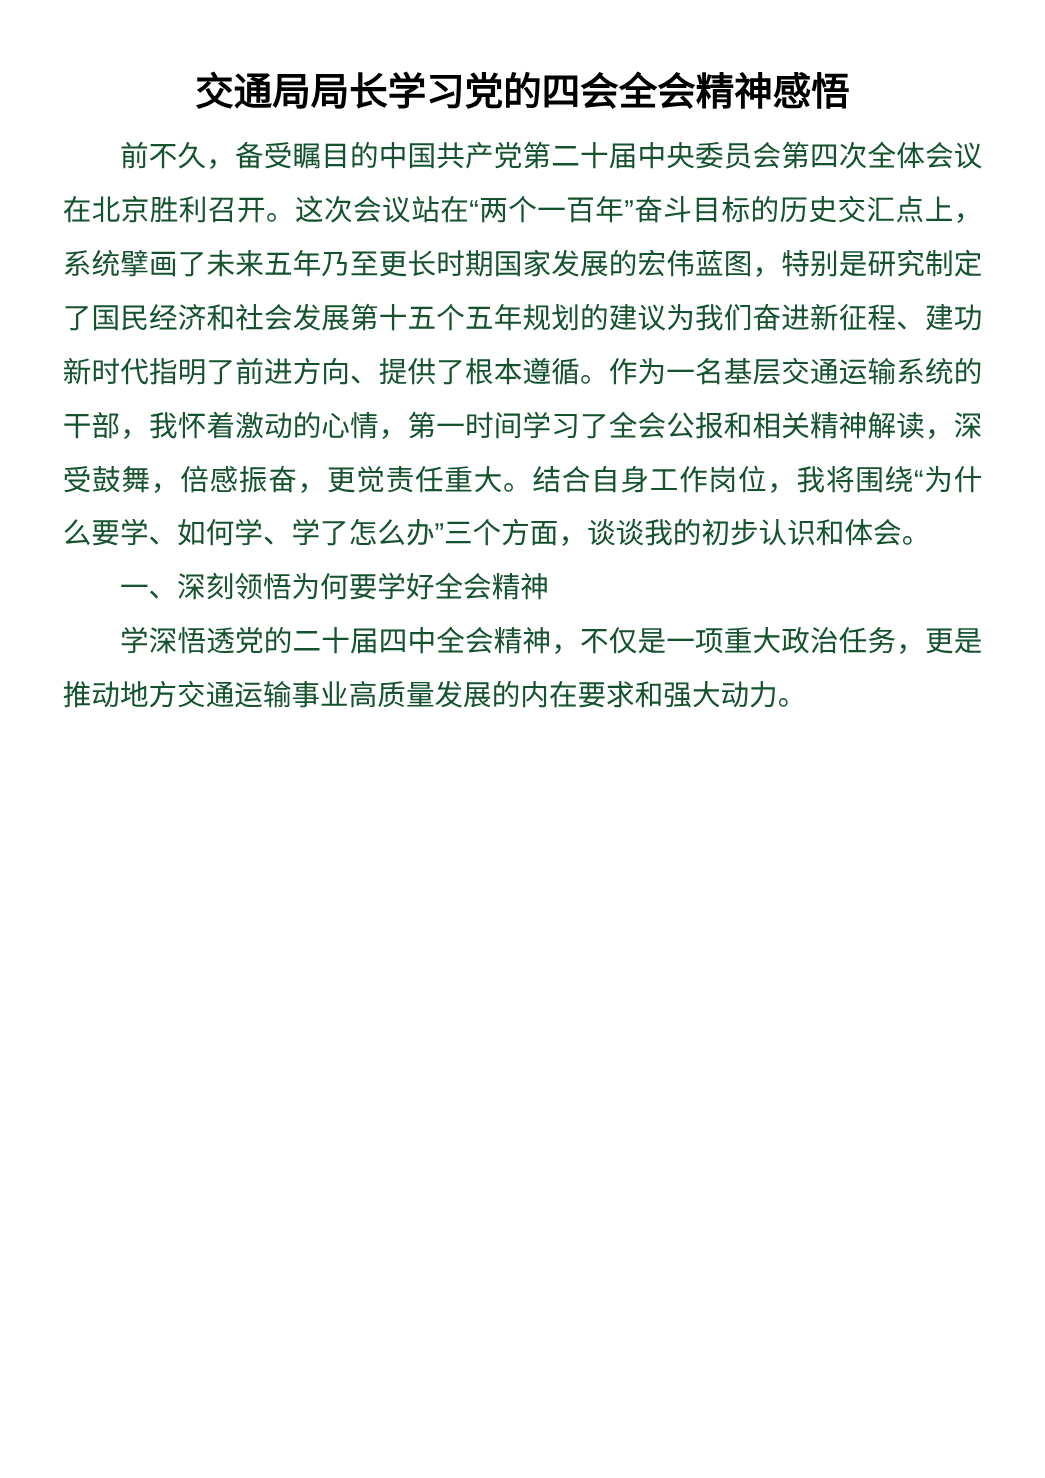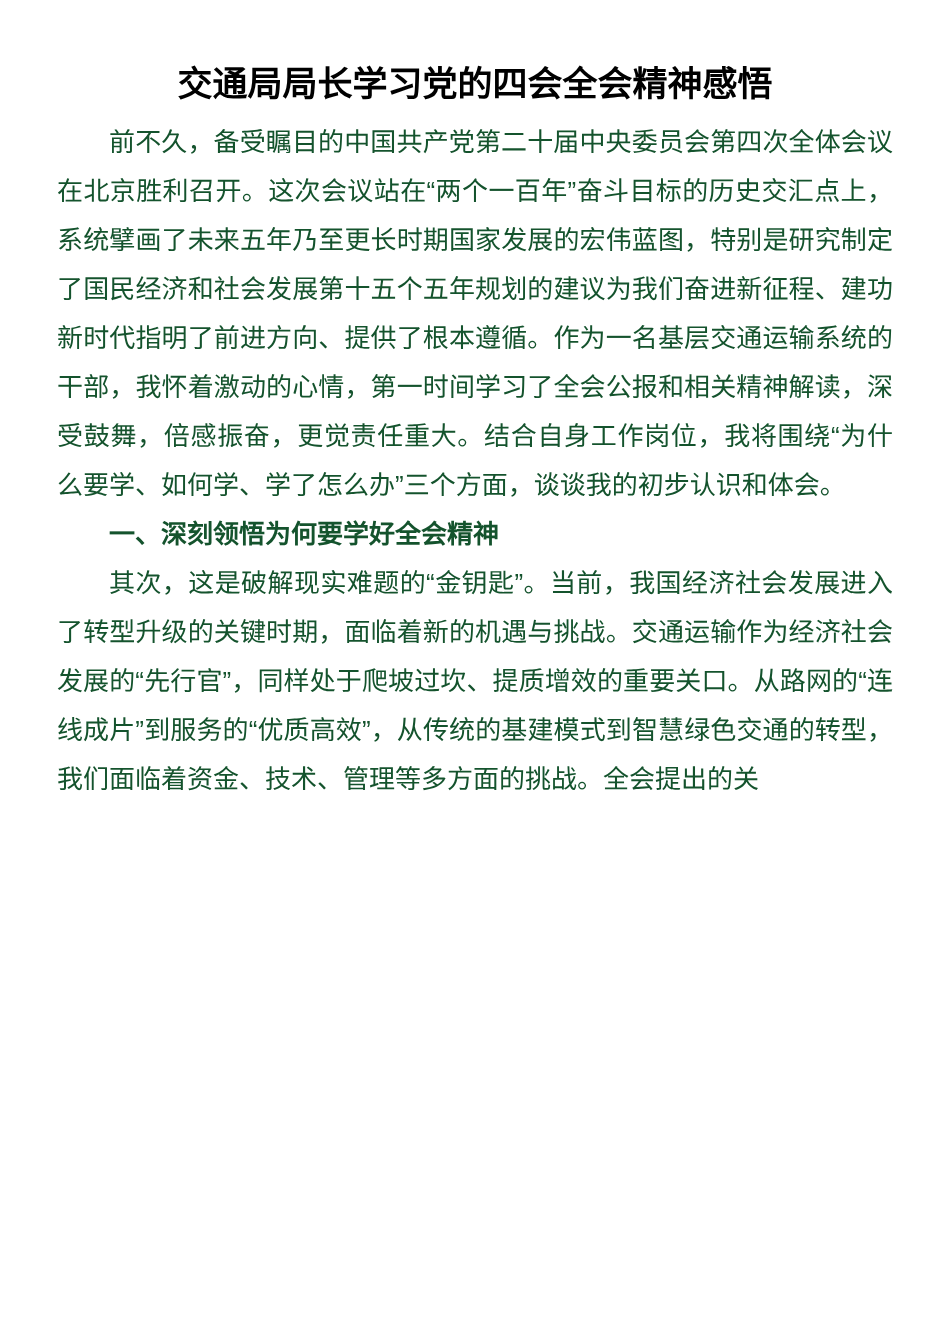--- a/index.html
+++ b/index.html
@@ -30,29 +30,29 @@
   .para {
     font-size: 26px;
     line-height: 49px;
     text-align: justify;
     text-indent: 2em;
     color: #14532d;
     word-break: break-all;
     overflow-wrap: break-word;
   }
   .para.heading {
-    font-weight: 700;
+    font-weight: 400;
   }
 </style>
 </head>
 <body>
 
 <div class="page">
   <h1 class="doc-title">交通局局长学习党的四会全会精神感悟</h1>
 
   <p class="para">前不久，备受瞩目的中国共产党第二十届中央委员会第四次全体会议在北京胜利召开。这次会议站在“两个一百年”奋斗目标的历史交汇点上，系统擘画了未来五年乃至更长时期国家发展的宏伟蓝图，特别是研究制定了国民经济和社会发展第十五个五年规划的建议为我们奋进新征程、建功新时代指明了前进方向、提供了根本遵循。作为一名基层交通运输系统的干部，我怀着激动的心情，第一时间学习了全会公报和相关精神解读，深受鼓舞，倍感振奋，更觉责任重大。结合自身工作岗位，我将围绕“为什么要学、如何学、学了怎么办”三个方面，谈谈我的初步认识和体会。</p>
 
   <p class="para heading">一、深刻领悟为何要学好全会精神</p>
 
+  <p class="para">学深悟透党的二十届四中全会精神，不仅是一项重大政治任务，更是推动地方交通运输事业高质量发展的内在要求和强大动力。</p>
 
 
-  <p class="para">其次，这是破解现实难题的“金钥匙”。当前，我国经济社会发展进入了转型升级的关键时期，面临着新的机遇与挑战。交通运输作为经济社会发展的“先行官”，同样处于爬坡过坎、提质增效的重要关口。从路网的“连线成片”到服务的“优质高效”，从传统的基建模式到智慧绿色交通的转型，我们面临着资金、技术、管理等多方面的挑战。全会提出的关</p>
 </div>
 
 </body></html>

